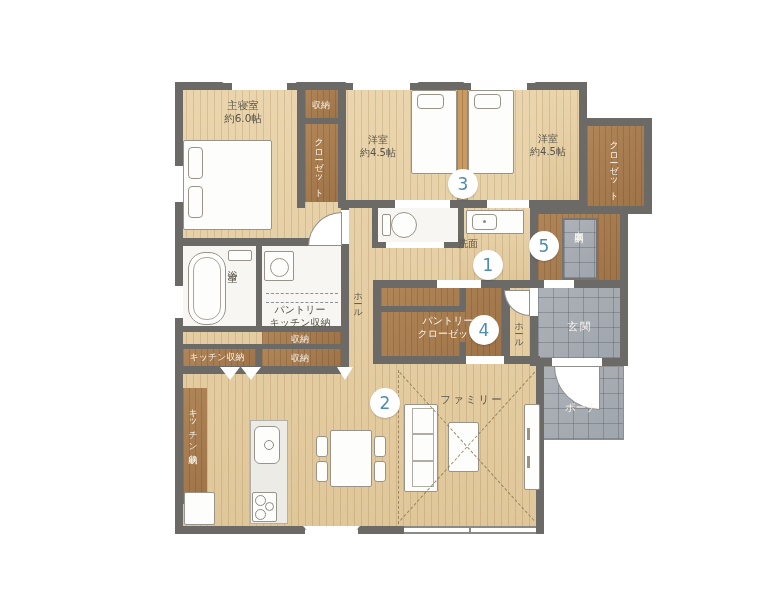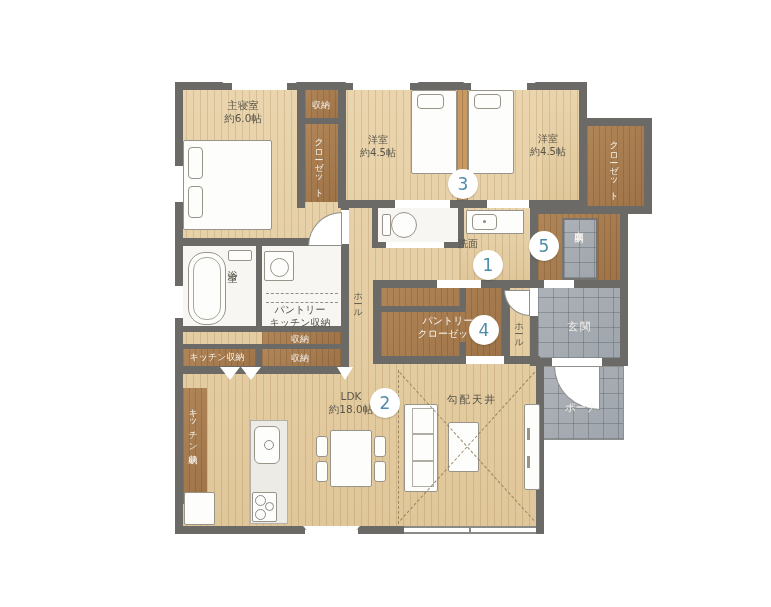--- a/index.html
+++ b/index.html
@@ -215,25 +215,21 @@
   <div class="abs lbl vert" style="left:226px;top:262px;font-size:10px;">浴室</div>
   <div class="abs lbl" style="left:250px;top:303px;width:100px;font-size:10px;">
     <div>パントリー</div>
     <div>キッチン収納</div>
   </div>
   <div class="abs lbl vert sm" style="left:353px;top:286px;letter-spacing:3px;">ホール</div>
   <div class="abs lbl lblw sm" style="left:270px;top:334px;width:60px;">収納</div>
   <div class="abs lbl lblw sm" style="left:187px;top:352px;width:60px;">キッチン収納</div>
   <div class="abs lbl lblw sm" style="left:270px;top:353px;width:60px;">収納</div>
   <div class="abs lbl lblw sm vert" style="left:188px;top:402px;letter-spacing:1px;">キッチン収納</div>
-  <div class="abs lbl" style="left:301px;top:390px;width:100px;">
-    <div>LDK</div>
-    <div>約18.0帖</div>
-  </div>
-  <div class="abs lbl" style="left:422px;top:393px;width:100px;letter-spacing:2px;">勾配天井</div>
+  <div class="abs lbl" style="left:422px;top:393px;width:100px;letter-spacing:2px;">ファミリー</div>
   <div class="abs lbl lblw" style="left:398px;top:314px;width:100px;font-size:10px;">
     <div>パントリー</div>
     <div>クローゼット</div>
   </div>
   <div class="abs lbl vert sm" style="left:514px;top:316px;letter-spacing:3px;">ホール</div>
   <div class="abs lbl lblw sm vert" style="left:574px;top:224px;letter-spacing:1px;">土間収納</div>
   <div class="abs lbl lblw" style="left:550px;top:320px;width:60px;font-size:10.5px;letter-spacing:2px;">玄関</div>
   <div class="abs lbl lblw" style="left:551px;top:401px;width:60px;font-size:10.5px;">ポーチ</div>
 
   <div class="abs marker" style="left:473px;top:250px;">1</div>

